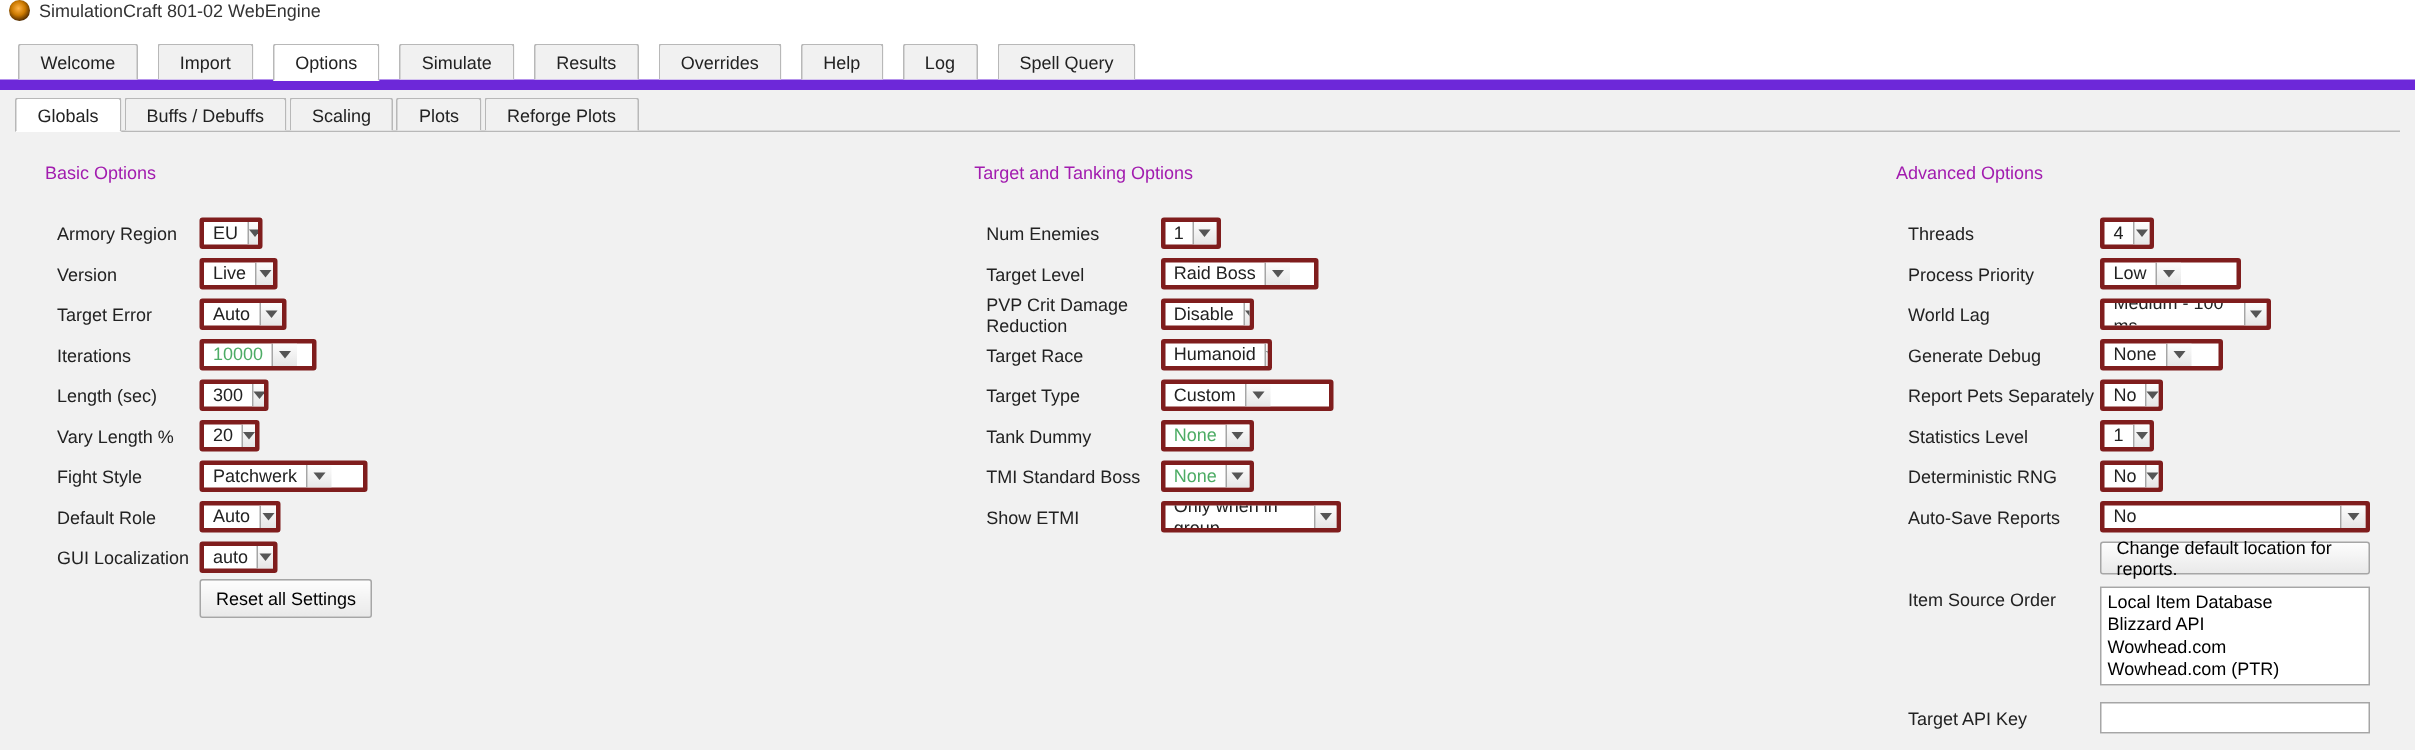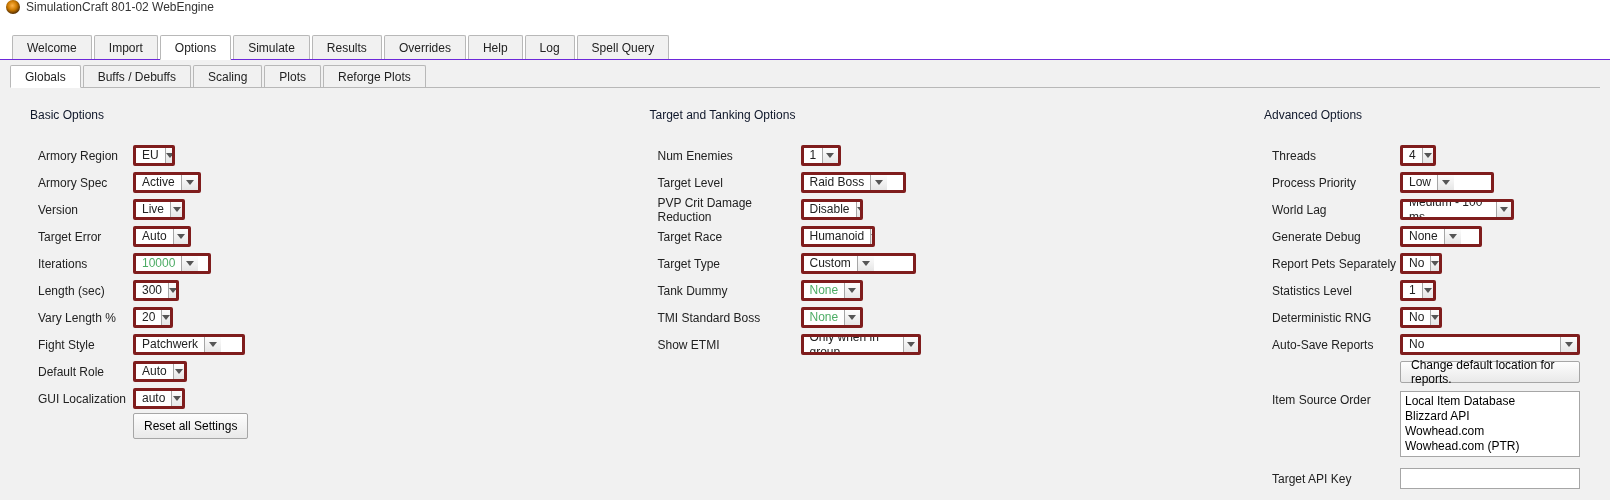--- a/index.html
+++ b/index.html
@@ -3,45 +3,45 @@
 <meta charset="utf-8">
 <style>
 * { box-sizing: border-box; font-family: "Segoe UI", Tahoma, sans-serif; font-size: 12px; }
 html, body { margin: 0; padding: 0; background: #fff; width: 1610px; height: 500px; }
 
 
 .title-bar { display: flex; align-items: flex-start; height: 26px; padding: 0 6px; background: #fff; color: #333; }
 .title-bar .app-icon { width: 14px; height: 14px; border-radius: 50%; background: radial-gradient(circle at 45% 40%, #ffb347 0%, #cc7a00 40%, #3b1d00 80%); margin-right: 6px; }
 
 
-.tabbar { display: flex; align-items: flex-end; height: 28px; padding: 0 12px; border-bottom: 1px solid #6d28d9; background: #fff; margin-top:6px;}
+.tabbar { display: flex; align-items: flex-end; height: 28px; padding: 0 12px; border-bottom: 7px solid #6d28d9; background: #fff; margin-top:6px;gap:11px;}
 .tab { padding: 5px 14px 4px; border: 1px solid #b8b8b8; border-bottom: none; background: #f1f1f1; margin-right: 2px; border-radius: 2px 2px 0 0; color: #222; cursor: default; position: relative; }
 .tab.active { background: #fff; border-bottom: 1px solid #fff; bottom: -1px; }
 
 
 .subtab-wrap { background: #f1f1f1; padding: 4px 10px 0; border-bottom: 1px solid #e4e4e4;}
 .subtabbar { display: flex; align-items: flex-end; height: 24px; border-bottom: 1px solid #b8b8b8; }
 .subtab { padding: 4px 14px 3px; border: 1px solid #b8b8b8; border-bottom: none; background: #f1f1f1; margin-right: 2px; border-radius: 2px 2px 0 0; color: #222; cursor: default; position: relative;}
 .subtab.active { background: #fff; border-bottom: 1px solid #fff; bottom: -1px;}
 
 
 .panel { background: #f1f1f1; padding: 10px 12px 0; height: calc(500px - 26px - 34px - 28px); }
 .panel-inner { display: flex; gap: 10px; }
 
 .group { background: #f1f1f1; padding: 8px 8px 10px; position: relative; }
 .group.basic { width: 610px; }
 .group.target { width: 605px; }
 .group.advanced { flex: 1; }
 
-.group-title { color: #0f172a; margin: 2px 0 20px 0; }
+.group-title { color: #a21caf; margin: 2px 0 20px 0; }
 
 .row { display: flex; align-items: center; height: 27px; margin-bottom: 0px; }
 .row .label { color: #222; }
 .basic .label { width: 95px; margin-left: 8px; }
-.target .label { width: 143px; margin-left: 8px; }
+.target .label { width: 116px; margin-left: 8px; }
 .advanced .label { width: 128px; margin-left: 8px; }
 
 
 .combo { display: inline-flex; align-items: stretch; height: 21px; background: #fff; border: 3px solid #7f1d1d; border-radius: 2px; overflow: hidden; }
 .combo .val { padding: 2px 6px; color: #222; line-height: 15px; display:flex; align-items:center; }
 .combo .btn { width: 17px; border-left: 1px solid #a6a6a6; background: linear-gradient(#fdfdfd, #e6e6e6); display: flex; align-items: center; justify-content: center; }
 .combo.disabled .val { color: #2e9e4a; opacity: 0.85; }
 .caret { width: 0; height: 0; border-left: 4px solid transparent; border-right: 4px solid transparent; border-top: 5px solid #555; }
 
 
@@ -91,29 +91,20 @@
         <div class="row">
             <div class="label">Armory Region</div>
           <div class="combo" style="width:42px">
               <div class="val">EU</div>
               <div class="btn">
                 <div class="caret"></div>
               </div>
             </div>
           </div>
 
-        <div class="row">
-            <div class="label">Armory Spec</div>
-          <div class="combo" style="width:68px">
-              <div class="val">Active</div>
-              <div class="btn">
-                <div class="caret"></div>
-              </div>
-            </div>
-          </div>
 
         <div class="row">
             <div class="label">Version</div>
           <div class="combo" style="width:52px">
               <div class="val">Live</div>
               <div class="btn">
                 <div class="caret"></div>
               </div>
             </div>
           </div>

